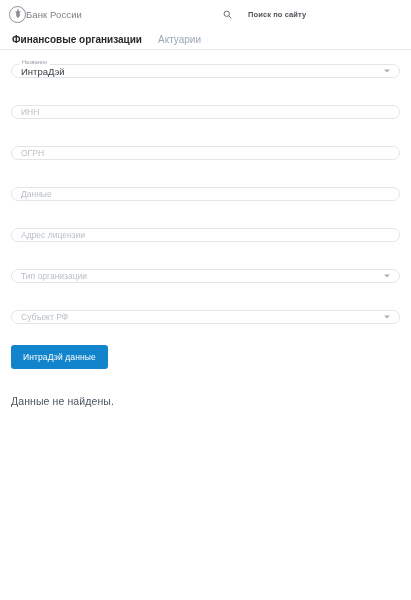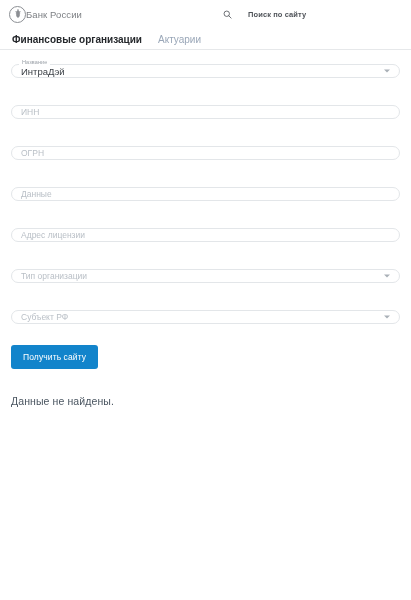--- a/index.html
+++ b/index.html
@@ -235,18 +235,18 @@
 
 
   <div class="field">
     <span class="field-placeholder">Субъект РФ</span>
     <span class="caret"></span>
   </div>
 
 </div>
 
 <div class="submit-row">
-  <button class="submit-button" type="button">Получить сайту</button>
+  <button class="submit-button" type="button">ИнтраДэй данные</button>
 </div>
 
 <div class="result">
   <div class="result-text">Данные не найдены.</div>
 </div>
 
 </body></html>

